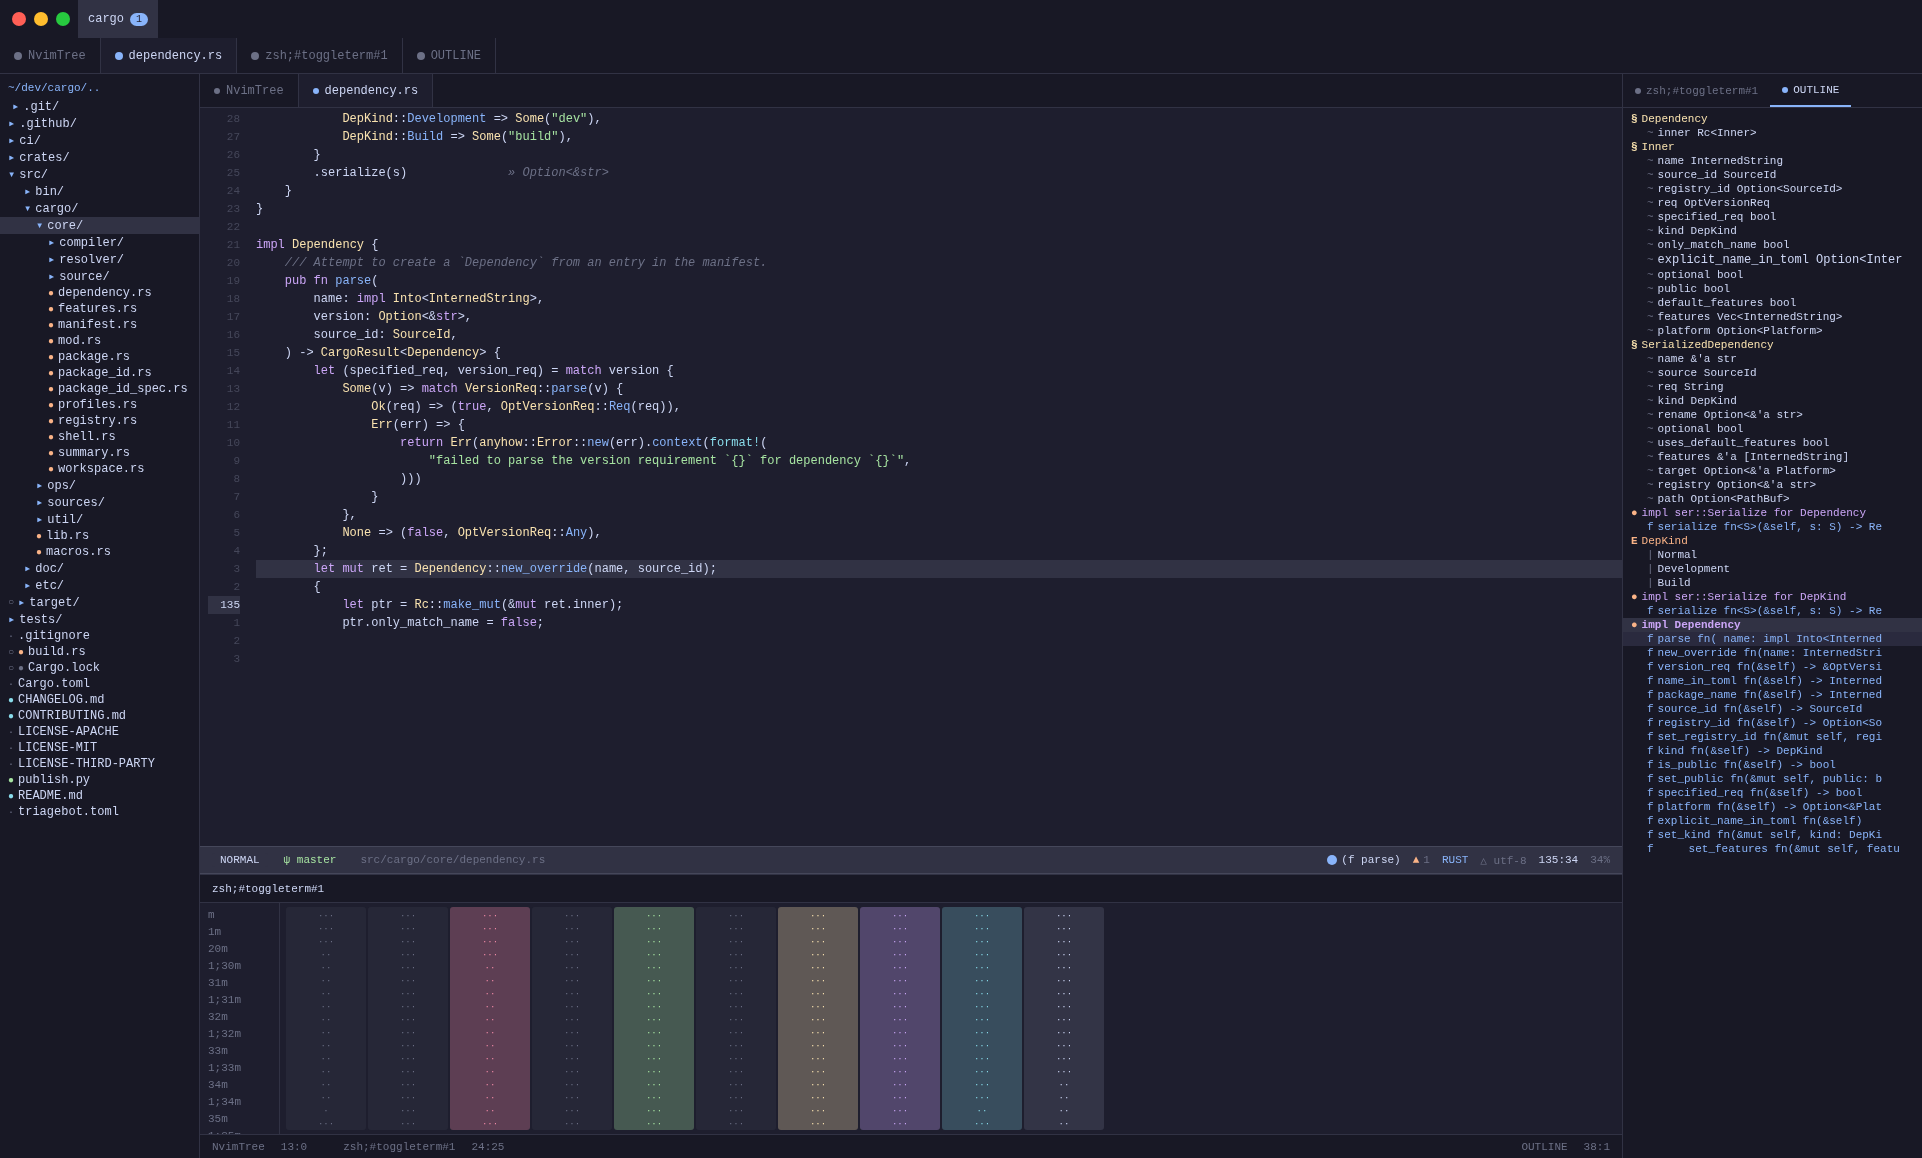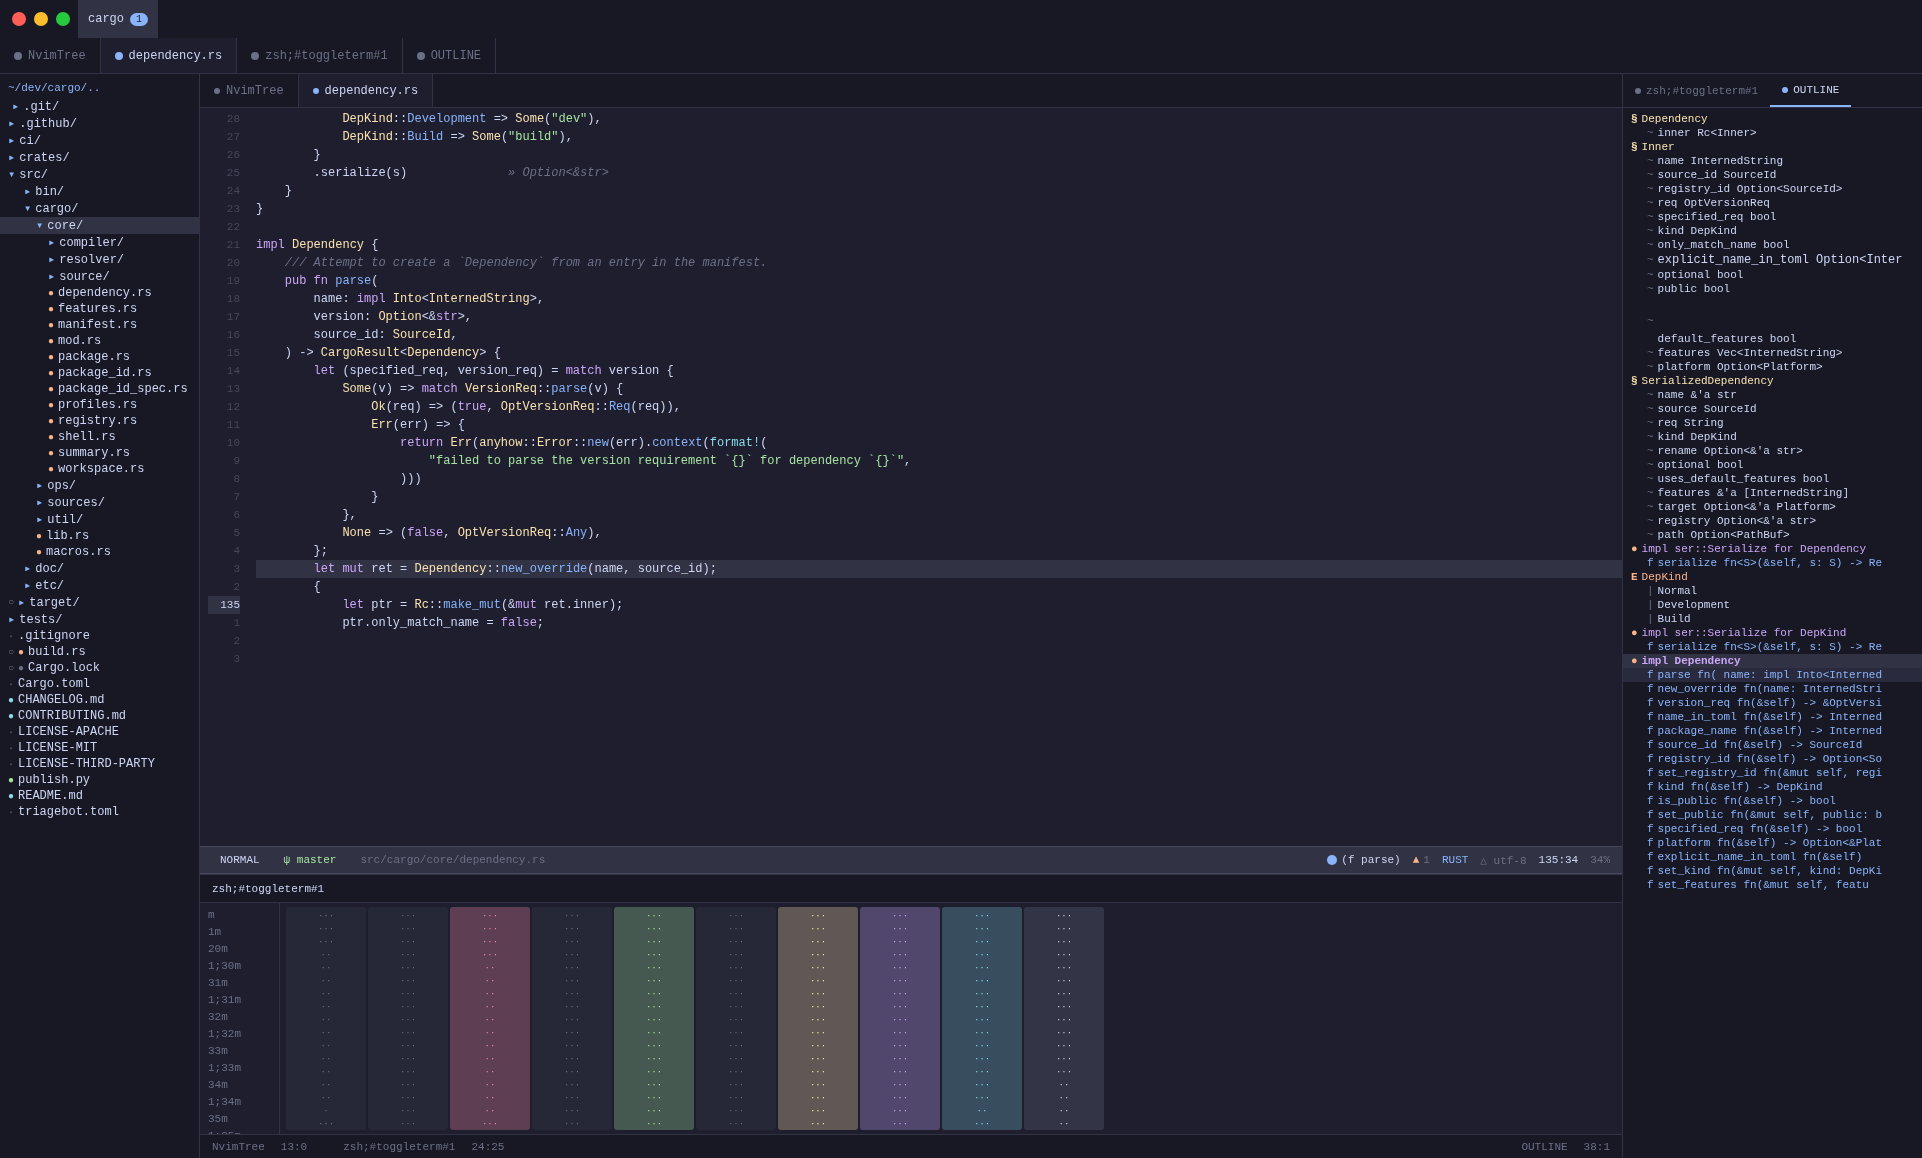--- a/index.html
+++ b/index.html
@@ -991,21 +991,21 @@
         <span style="color:#cdd6f4;">optional bool</span>
       </div>
       <div class="outline-item">
         <span class="oi-indent"></span>
         <span style="color:#6c7086;">~</span>
         <span style="color:#cdd6f4;">public bool</span>
       </div>
       <div class="outline-item">
         <span class="oi-indent"></span>
         <span style="color:#6c7086;">~</span>
-        <span style="color:#cdd6f4;margin-top:36px;">default_features bool</span>
+        <span style="color:#cdd6f4;">default_features bool</span>
       </div>
       <div class="outline-item">
         <span class="oi-indent"></span>
         <span style="color:#6c7086;">~</span>
         <span style="color:#cdd6f4;">features Vec&lt;InternedString&gt;</span>
       </div>
       <div class="outline-item">
         <span class="oi-indent"></span>
         <span style="color:#6c7086;">~</span>
         <span style="color:#cdd6f4;">platform Option&lt;Platform&gt;</span>
@@ -1186,19 +1186,19 @@
         <span style="color:#89b4fa;">explicit_name_in_toml fn(&amp;self)</span>
       </div>
       <div class="outline-item">
         <span class="oi-indent"></span>
         <span style="color:#89b4fa;">f</span>
         <span style="color:#89b4fa;">set_kind fn(&amp;mut self, kind: DepKi</span>
       </div>
       <div class="outline-item">
         <span class="oi-indent"></span>
         <span style="color:#89b4fa;">f</span>
-        <span style="color:#89b4fa;">set_features fn(&amp;mut self, featu</span>
+        <span style="color:#89b4fa;margin-left:31px;">set_features fn(&amp;mut self, featu</span>
       </div>
 
     </div>
   </div>
 
 </div>
 
 </body></html>

